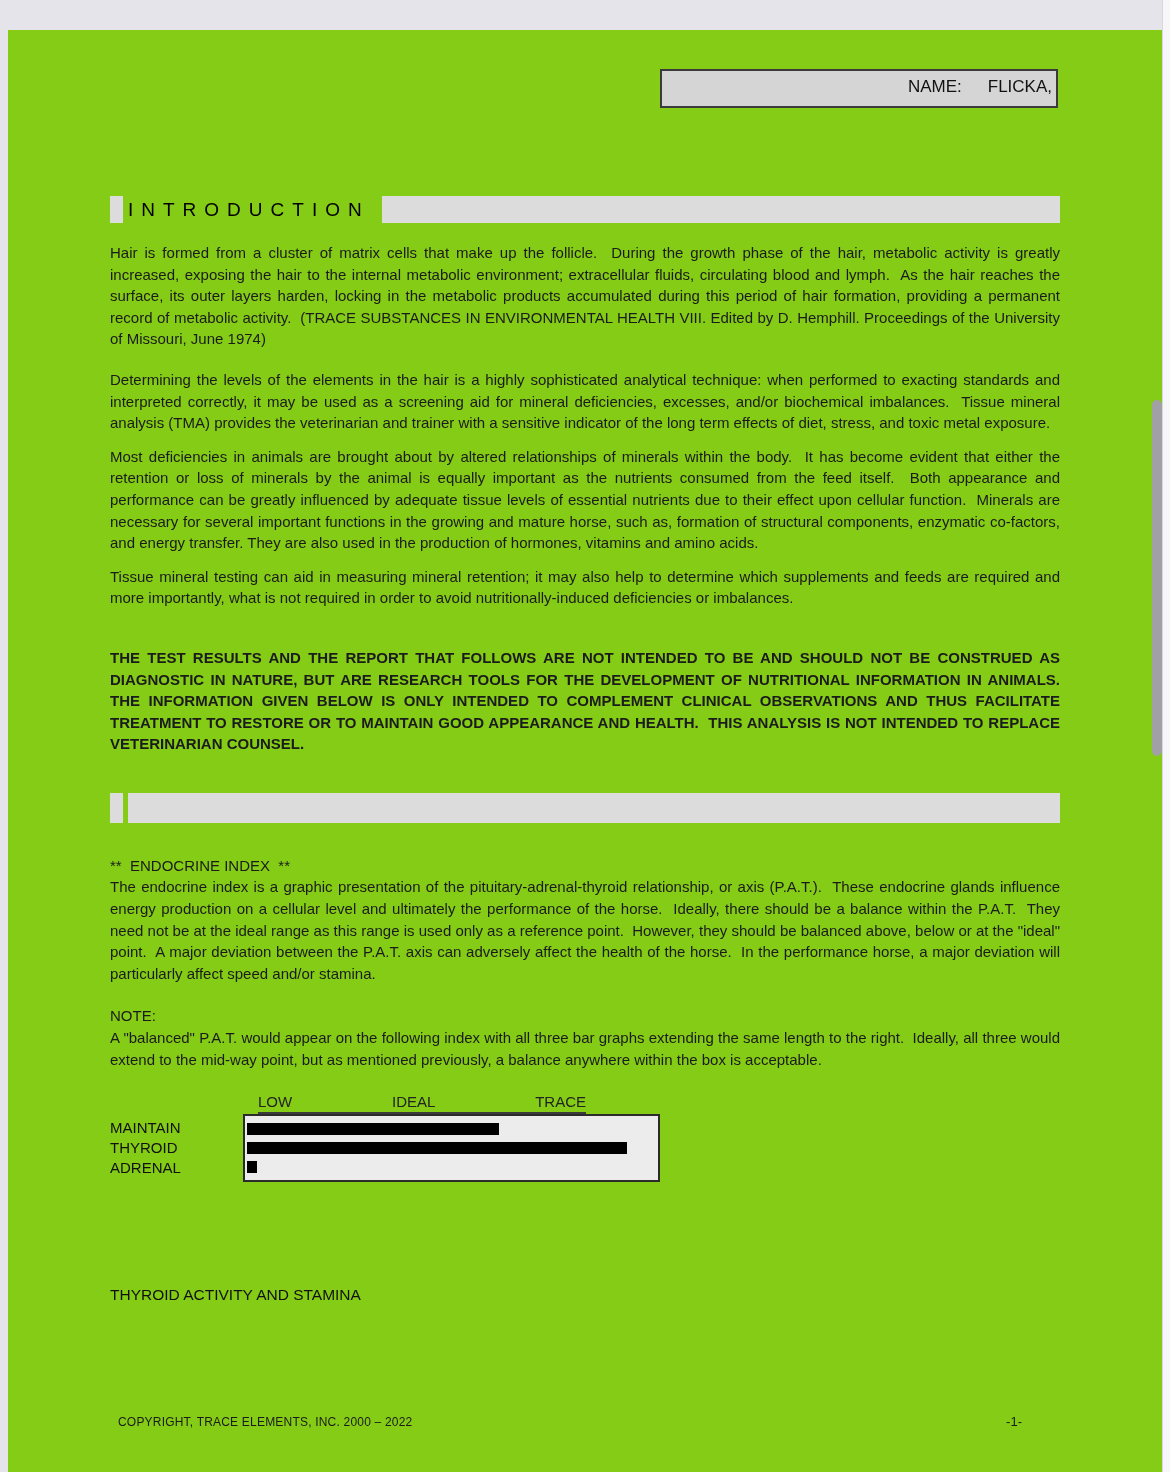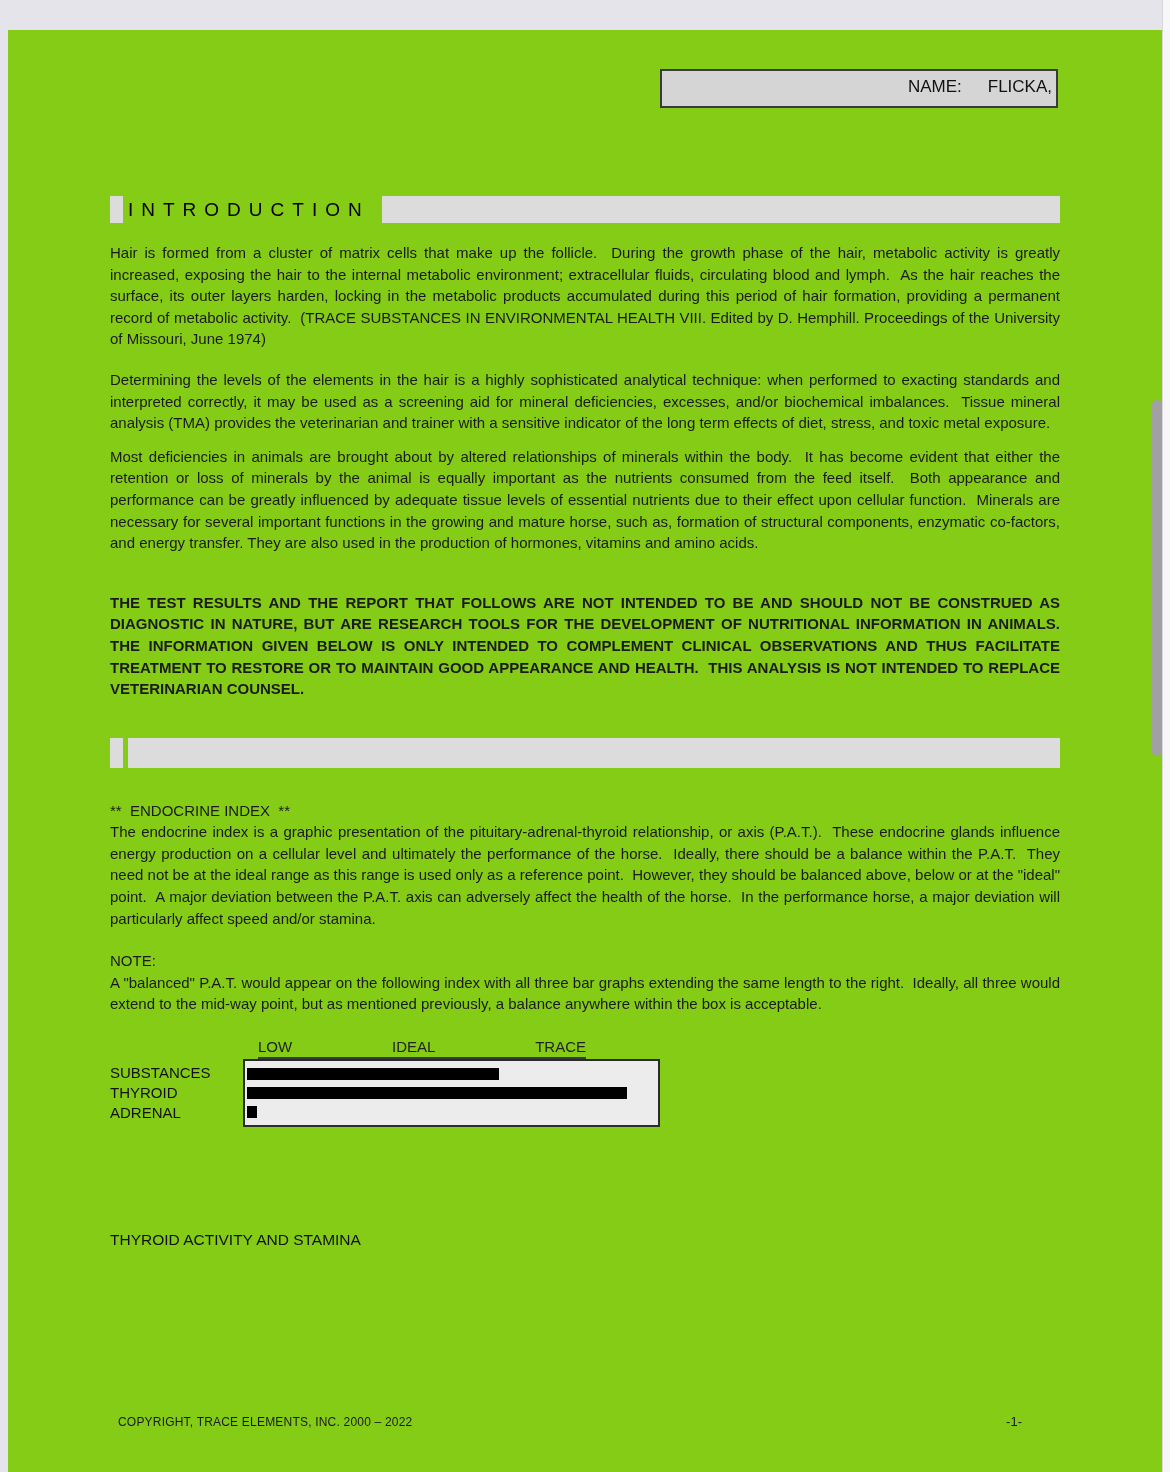--- a/index.html
+++ b/index.html
@@ -104,36 +104,37 @@
 
       <div class="section-heading h1">
         <span class="sq"></span>
         <span class="ht spaced">INTRODUCTION</span>
         <span class="hbar"></span>
       </div>
 
       <p class="para">Hair is formed from a cluster of matrix cells that make up the follicle.  During the growth phase of the hair, metabolic activity is greatly increased, exposing the hair to the internal metabolic environment; extracellular fluids, circulating blood and lymph.  As the hair reaches the surface, its outer layers harden, locking in the metabolic products accumulated during this period of hair formation, providing a permanent record of metabolic activity.  (TRACE SUBSTANCES IN ENVIRONMENTAL HEALTH VIII. Edited by D. Hemphill. Proceedings of the University of Missouri, June 1974)</p>
       <p class="para">Determining the levels of the elements in the hair is a highly sophisticated analytical technique: when performed to exacting standards and interpreted correctly, it may be used as a screening aid for mineral deficiencies, excesses, and/or biochemical imbalances.  Tissue mineral analysis (TMA) provides the veterinarian and trainer with a sensitive indicator of the long term effects of diet, stress, and toxic metal exposure.</p>
       <p class="para tight">Most deficiencies in animals are brought about by altered relationships of minerals within the body.  It has become evident that either the retention or loss of minerals by the animal is equally important as the nutrients consumed from the feed itself.  Both appearance and performance can be greatly influenced by adequate tissue levels of essential nutrients due to their effect upon cellular function.  Minerals are necessary for several important functions in the growing and mature horse, such as, formation of structural components, enzymatic co-factors, and energy transfer. They are also used in the production of hormones, vitamins and amino acids.</p>
+      <p class="para tight">Tissue mineral testing can aid in measuring mineral retention; it may also help to determine which supplements and feeds are required and more importantly, what is not required in order to avoid nutritionally-induced deficiencies or imbalances.</p>
       <p class="para caps">THE TEST RESULTS AND THE REPORT THAT FOLLOWS ARE NOT INTENDED TO BE AND SHOULD NOT BE CONSTRUED AS DIAGNOSTIC IN NATURE, BUT ARE RESEARCH TOOLS FOR THE DEVELOPMENT OF NUTRITIONAL INFORMATION IN ANIMALS. THE INFORMATION GIVEN BELOW IS ONLY INTENDED TO COMPLEMENT CLINICAL OBSERVATIONS AND THUS FACILITATE TREATMENT TO RESTORE OR TO MAINTAIN GOOD APPEARANCE AND HEALTH.  THIS ANALYSIS IS NOT INTENDED TO REPLACE VETERINARIAN COUNSEL.</p>
 
       <div class="section-heading h2">
         <span class="sq"></span>
         <span class="hbar"></span>
       </div>
 
       <div class="label-line index-title">**  ENDOCRINE INDEX  **</div>
       <p class="para" style="margin-top:0">The endocrine index is a graphic presentation of the pituitary-adrenal-thyroid relationship, or axis (P.A.T.).  These endocrine glands influence energy production on a cellular level and ultimately the performance of the horse.  Ideally, there should be a balance within the P.A.T.  They need not be at the ideal range as this range is used only as a reference point.  However, they should be balanced above, below or at the "ideal" point.  A major deviation between the P.A.T. axis can adversely affect the health of the horse.  In the performance horse, a major deviation will particularly affect speed and/or stamina.</p>
 
       <div class="label-line note-label">NOTE:</div>
       <p class="para" style="margin-top:0">A "balanced" P.A.T. would appear on the following index with all three bar graphs extending the same length to the right.  Ideally, all three would extend to the mid-way point, but as mentioned previously, a balance anywhere within the box is acceptable.</p>
 
       <div class="chart-area">
         <div class="cat-col">
-          <div class="cat">SUBSTANCES</div>
+          <div class="cat">MAINTAIN</div>
           <div class="cat">THYROID</div>
           <div class="cat">ADRENAL</div>
         </div>
         <div class="plot-col">
           <div class="scale-row">
             <span>LOW</span>
             <span>IDEAL</span>
             <span>TRACE</span>
           </div>
           <div class="chart-box">

